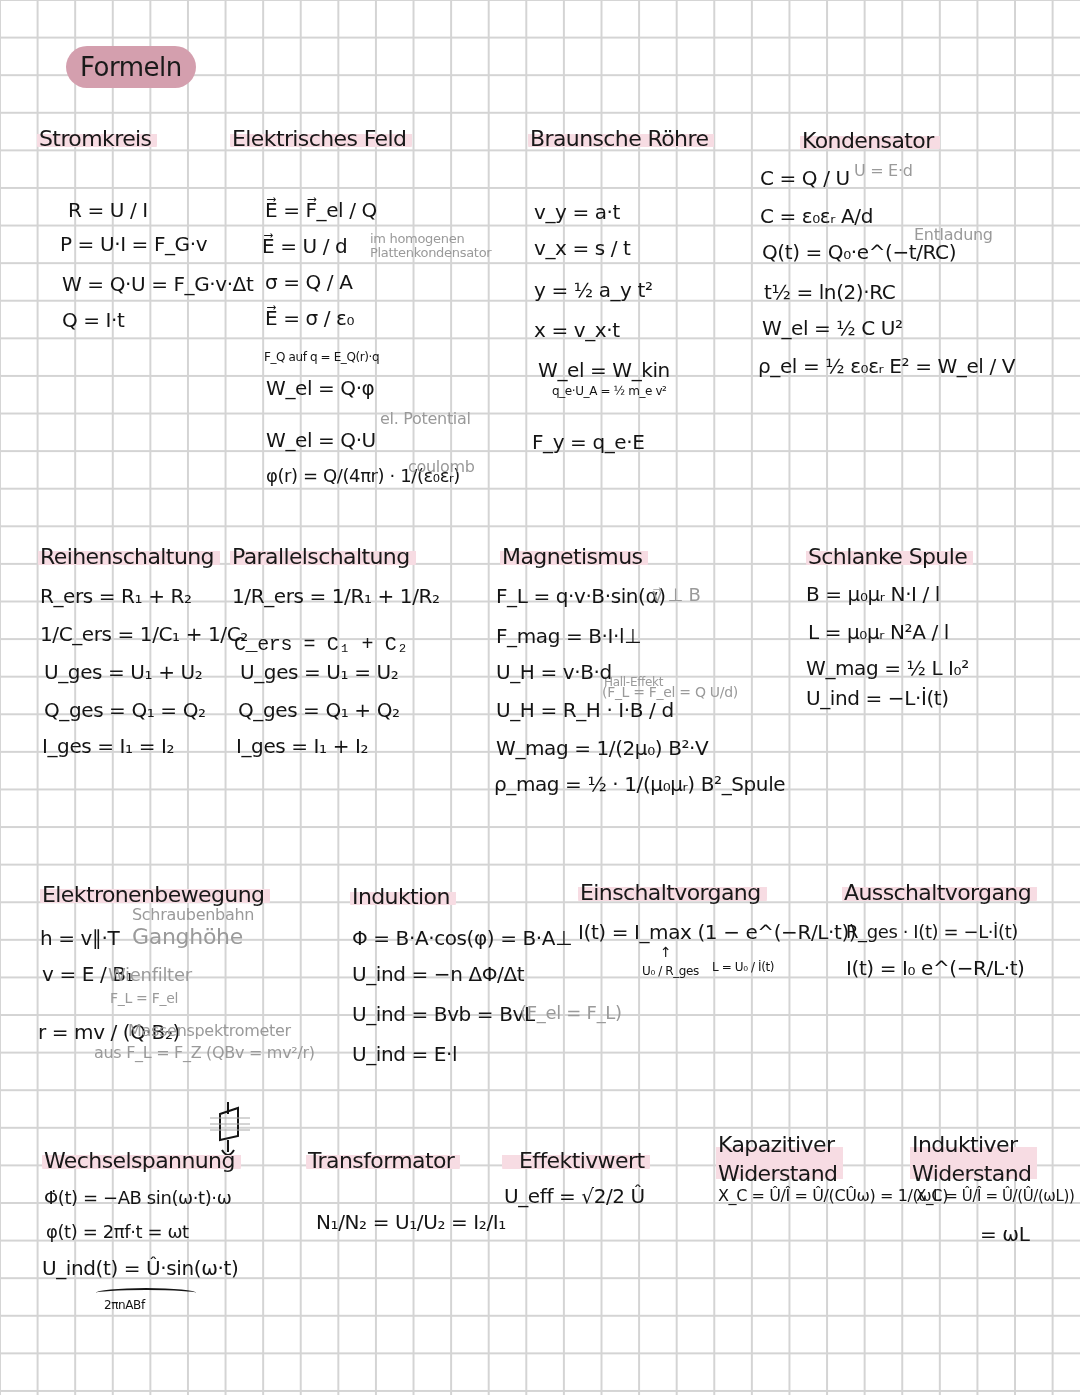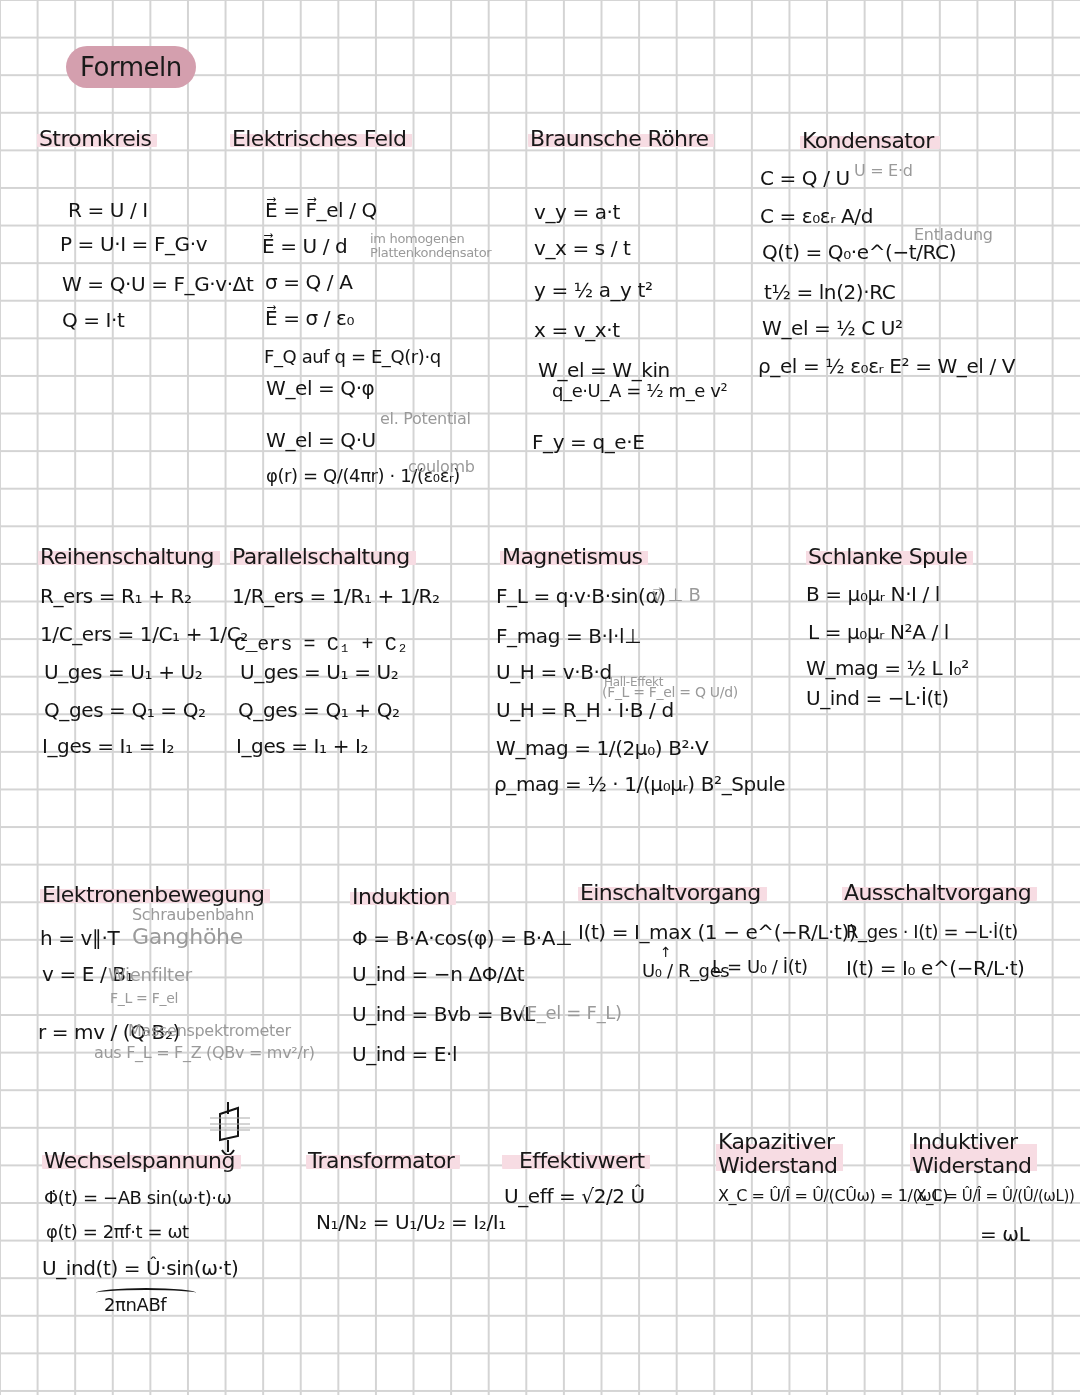--- a/index.html
+++ b/index.html
@@ -17,23 +17,23 @@
   .abs { position: absolute; white-space: nowrap; }
   .title {
     font-size: 26px; padding: 6px 14px; border-radius: 22px;
     background: #d49fae; color: #1a1a1a; letter-spacing: -0.5px;
   }
   .heading {
     font-size: 22px; letter-spacing: -0.6px; padding: 0 6px 0 2px;
     background: linear-gradient(to bottom, transparent 30%, #f7dce3 30%, #f7dce3 85%, transparent 85%);
     border-radius: 6px; color: #181818;
   }
-  .heading.two-line { white-space: pre-line; line-height: 24px; }
+  .heading.two-line { white-space: pre-line; line-height: 29px; }
   .f { font-size: 20px; line-height: 24px; letter-spacing: -0.4px; color: #141414; }
-  .f.sm { font-size: 18px; line-height: 18px; }
+  .f.sm { font-size: 12px; line-height: 18px; }
   .note { font-size: 16px; line-height: 17px; color: #9a9a9a; letter-spacing: -0.3px; }
   .note.block { white-space: pre-line; }
   .brace {
     position: absolute; border-top: 2px solid #141414; border-radius: 50% 50% 0 0;
     height: 8px;
   }
   .icon-coil { position: absolute; }
 </style>
 </head>
 <body>

